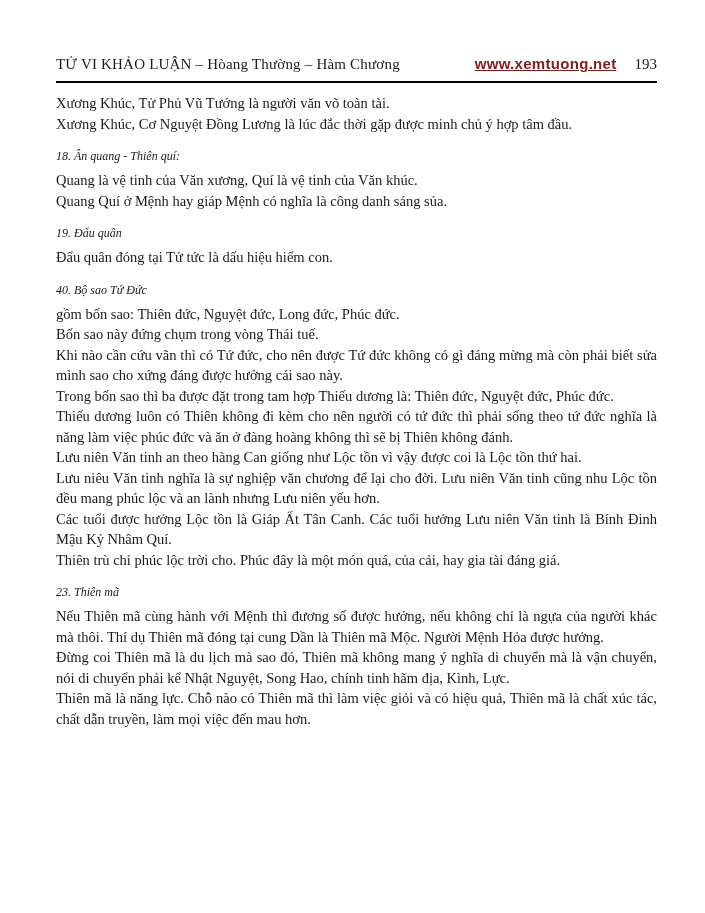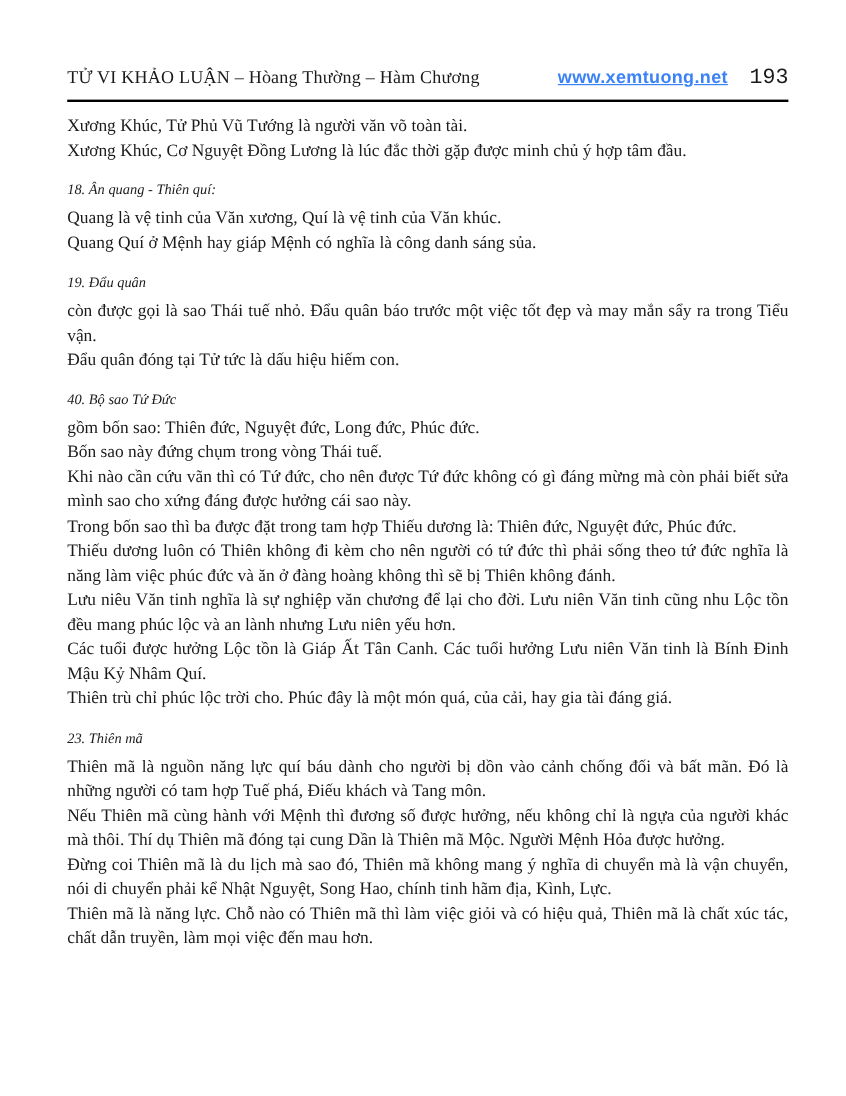--- a/index.html
+++ b/index.html
@@ -28,23 +28,22 @@
   .hdr .site-link {
     font-family: "Liberation Sans", sans-serif;
     font-weight: bold;
     font-size: 15px;
     color: #0000dd;
     text-decoration: underline;
     letter-spacing: 0.3px;
     cursor: pointer;
   }
   .hdr .pageno {
-    font-size: 18px;
+    font-size: 15px;
     margin-left: 18px;
-    font-family: Liberation Mono, monospace;
   }
   .hdr-rule {
     border: none;
     border-top: 2px solid #000000;
     margin: 8px 0 0 0;
   }
   main { margin-top: 10px; }
   main p {
     margin: 0;
     font-size: 14.5px;
@@ -69,54 +68,53 @@
     background: #3b77ef;
   }
 </style>
 </head>
 <body>
 
 <div class="page">
 
   <div class="hdr">
     <span class="title">TỬ VI KHẢO LUẬN – Hòang Thường – Hàm Chương</span>
-    <span class="site-link" style="color: #3b82f6;">www.xemtuong.net</span>
+    <span class="site-link" style="color: #7f1d1d;">www.xemtuong.net</span>
     <span class="pageno">193</span>
   </div>
   <hr class="hdr-rule">
 
   <main>
       <p>Xương Khúc, Tử Phủ Vũ Tướng là người văn võ toàn tài.</p>
       <p>Xương Khúc, Cơ Nguyệt Đồng Lương là lúc đắc thời gặp được minh chủ ý hợp tâm đầu.</p>
       <section>
         <h2>18. Ân quang - Thiên quí:</h2>
         <p>Quang là vệ tinh của Văn xương, Quí là vệ tinh của Văn khúc.</p>
         <p>Quang Quí ở Mệnh hay giáp Mệnh có nghĩa là công danh sáng sủa.</p>
       </section>
       <section>
         <h2>19. Đẩu quân</h2>
-        <p>còn được gọi là sao Thái tuế nhỏ. Đẩu quân báo trước một việc tốt đẹp và may mắn sẩy ra trong Tiểu vận.</p>
         <p>Đẩu quân đóng tại Tử tức là dấu hiệu hiếm con.</p>
       </section>
       <section>
         <h2>40. Bộ sao Tứ Đức</h2>
         <p>gồm bốn sao: Thiên đức, Nguyệt đức, Long đức, Phúc đức.</p>
         <p>Bốn sao này đứng chụm trong vòng Thái tuế.</p>
         <p>Khi nào cần cứu vãn thì có Tứ đức, cho nên được Tứ đức không có gì đáng mừng mà còn phải biết sửa mình sao cho xứng đáng được hưởng cái sao này.</p>
         <p>Trong bốn sao thì ba được đặt trong tam hợp Thiếu dương là: Thiên đức, Nguyệt đức, Phúc đức.</p>
         <p>Thiếu dương luôn có Thiên không đi kèm cho nên người có tứ đức thì phải sống theo tứ đức nghĩa là năng làm việc phúc đức và ăn ở đàng hoàng không thì sẽ bị Thiên không đánh.</p>
       </section>
       <section>
+        <p>Lưu niên Văn tinh an theo hàng Can giống như Lộc tồn vì vậy được coi là Lộc tồn thứ hai.</p>
         <p>Lưu niêu Văn tinh nghĩa là sự nghiệp văn chương để lại cho đời. Lưu niên Văn tinh cũng nhu Lộc tồn đều mang phúc lộc và an lành nhưng Lưu niên yếu hơn.</p>
         <p>Các tuổi được hưởng Lộc tồn là Giáp Ất Tân Canh. Các tuổi hưởng Lưu niên Văn tinh là Bính Đinh Mậu Kỷ Nhâm Quí.</p>
         <p>Thiên trù chỉ phúc lộc trời cho. Phúc đây là một món quá, của cải, hay gia tài đáng giá.</p>
       </section>
       <section>
         <h2>23. Thiên mã</h2>
-        <p>Thiên mã là nguồn năng lực quí báu dành cho người bị dồn vào cảnh chống đối và bất mãn. Đó là những người có tam hợp Tuế phá, Điếu khách và Tang môn.</p>
         <p>Nếu Thiên mã cùng hành với Mệnh thì đương số được hưởng, nếu không chỉ là ngựa của người khác mà thôi. Thí dụ Thiên mã đóng tại cung Dần là Thiên mã Mộc. Người Mệnh Hỏa được hưởng.</p>
         <p class="u">Đừng coi Thiên mã là du lịch mà sao đó, Thiên mã không mang ý nghĩa di chuyển mà là vận chuyển, nói di chuyển phải kể Nhật Nguyệt, Song Hao, chính tinh hãm địa, Kình, Lực.</p>
         <p>Thiên mã là năng lực. Chỗ nào có Thiên mã thì làm việc giỏi và có hiệu quả, Thiên mã là chất xúc tác, chất dẫn truyền, làm mọi việc đến mau hơn.</p>
       </section>
     </main>
 
   <div class="scroll-indicator" style="background: rgb(59, 119, 239);"></div>
 </div>
 
 </body></html>

